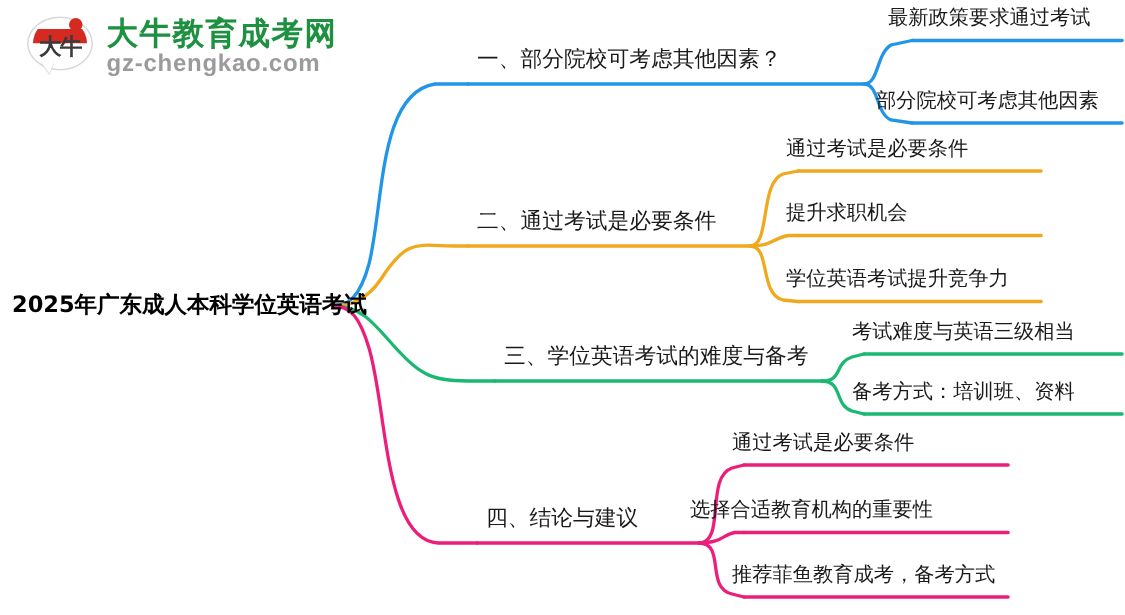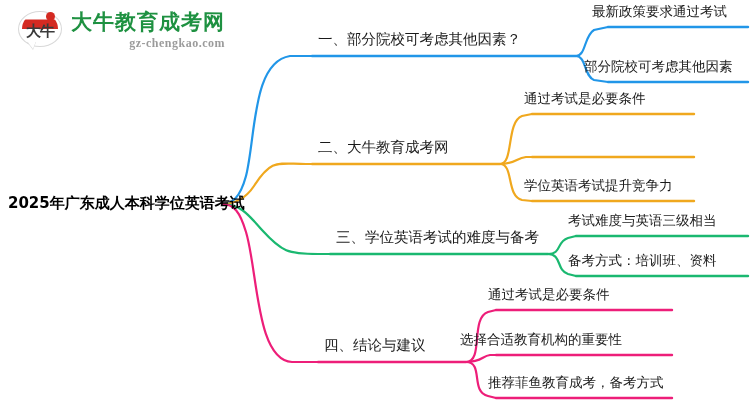--- a/index.html
+++ b/index.html
@@ -42,23 +42,23 @@
     font-size:15px;font-weight:bold;color:#3a3a3a;line-height:24px;
     text-align:center;letter-spacing:-1px;white-space:nowrap;
   }
   .logo-text{margin-left:7px;}
   .logo-cn{
     font-family:Liberation Serif, serif;
     font-size:21px;font-weight:bold;color:#1e9141;letter-spacing:1px;
     line-height:22px;white-space:nowrap;
   }
   .logo-en{
-    font-family:Liberation Serif, serif;
-    font-size:12px;font-weight:bold;color:#9b9b9b;letter-spacing:0.5px;
-    line-height:16px;margin-top:2px;white-space:nowrap;text-align:right;
+    font-family:Liberation Sans, sans-serif;
+    font-size:16px;font-weight:bold;color:#9b9b9b;letter-spacing:0.5px;
+    line-height:16px;margin-top:2px;white-space:nowrap;
   }
 
   
   .node{position:absolute;white-space:nowrap;color:#111111;
         font-family:"DejaVu Sans",sans-serif;}
   .root{
     font-size:15px;color:#000000;font-weight:bold;
     left:8px;top:194px;letter-spacing:0px;
   }
   .branch{font-size:14.5px;color:#1a1a1a;}
@@ -119,22 +119,23 @@
       <div class="logo-en">gz-chengkao.com</div>
     </div>
   </div>
 
   <div class="node root">2025年广东成人本科学位英语考试</div>
 
   <div class="node branch" style="left:318px;top:30px;">一、部分院校可考虑其他因素？</div>
   <div class="node leaf" style="left:592px;top:3px;">最新政策要求通过考试</div>
   <div class="node leaf" style="left:584px;top:58px;">部分院校可考虑其他因素</div>
 
-  <div class="node branch" style="left:318px;top:138px;">二、大牛教育成考网</div>
+  <div class="node branch" style="left:318px;top:138px;">二、通过考试是必要条件</div>
   <div class="node leaf" style="left:524px;top:90px;">通过考试是必要条件</div>
+  <div class="node leaf" style="left:524px;top:133px;">提升求职机会</div>
   <div class="node leaf" style="left:524px;top:177px;">学位英语考试提升竞争力</div>
 
   <div class="node branch" style="left:336px;top:228px;">三、学位英语考试的难度与备考</div>
   <div class="node leaf" style="left:568px;top:212px;">考试难度与英语三级相当</div>
   <div class="node leaf" style="left:568px;top:252px;">备考方式：培训班、资料</div>
 
   <div class="node branch" style="left:324px;top:336px;">四、结论与建议</div>
   <div class="node leaf" style="left:488px;top:286px;">通过考试是必要条件</div>
   <div class="node leaf" style="left:460px;top:331px;">选择合适教育机构的重要性</div>
   <div class="node leaf" style="left:488px;top:374px;">推荐菲鱼教育成考，备考方式</div>

